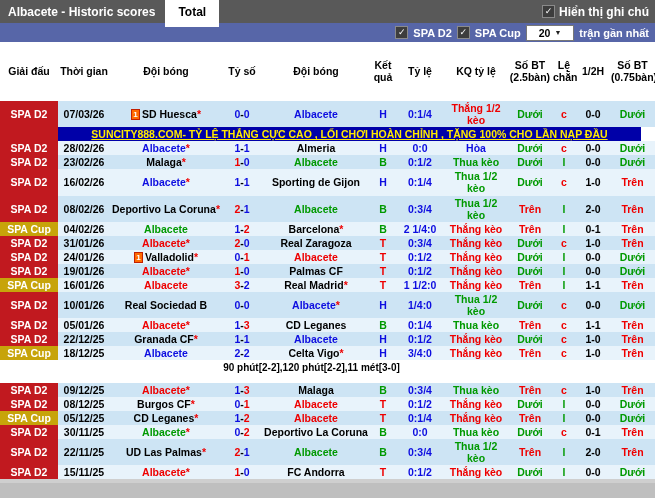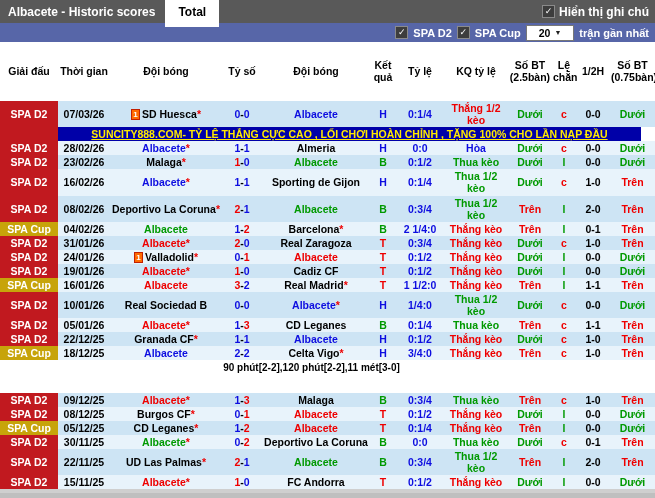--- a/index.html
+++ b/index.html
@@ -32,21 +32,21 @@
   .c-blue{color:#0d0de0;}
   .c-black{color:#000;}
   .star{color:#ee0000;}
   .card{display:inline-block;background:#ff6a00;border:1px solid #c22000;color:#fff;font-size:8px;line-height:9px;width:7px;height:9px;text-align:center;margin-right:2px;vertical-align:1px;}
   .odds{color:#0d0de0;}
   .ht{color:#000;}
   
   tr.banner-row td.rest{background:#fff;padding:0;}
   .bannerwrap{margin-right:14px;background:#0000a8;color:#ffe900;font-size:10.5px;text-align:center;padding:1px 0;text-decoration:underline;cursor:pointer;white-space:nowrap;overflow:hidden;}
   
-  tr.note-row td{background:#fff;color:#000;font-size:10px;padding:2px 90px 19px 0;text-align:center;}
+  tr.note-row td{background:#fff;color:#000;font-size:10px;padding:2px 90px 9px 0;text-align:center;}
   .bottomstrip{height:4px;background:#cfcfcf;}
 </style>
 </head>
 <body>
 
 <div class="app">
 
   <div class="topbar">
     <span class="title">Albacete - Historic scores</span>
     <span class="tab active">Total</span>
@@ -270,21 +270,21 @@
         <tr class="shade-a">
     <td class="badge d2">SPA D2</td>
     <td>19/01/26</td>
     <td class="team">
       <span class="tname c-red">Albacete</span><span class="star">*</span>
     </td>
     <td>
       <span class="sh c-red">1</span><span class="c-black">-</span><span class="sa c-blue">0</span>
     </td>
     <td class="team">
-      <span class="tname c-black">Cadiz CF</span>
+      <span class="tname c-black">Palmas CF</span>
     </td>
     <td class="c-red">T</td>
     <td class="odds">0:1/2</td>
     <td class="c-red">Thắng kèo</td>
     <td class="c-green">Dưới</td>
     <td class="c-green">l</td>
     <td class="ht">0-0</td>
     <td class="c-green">Dưới</td>
   </tr>
         <tr class="shade-b">

